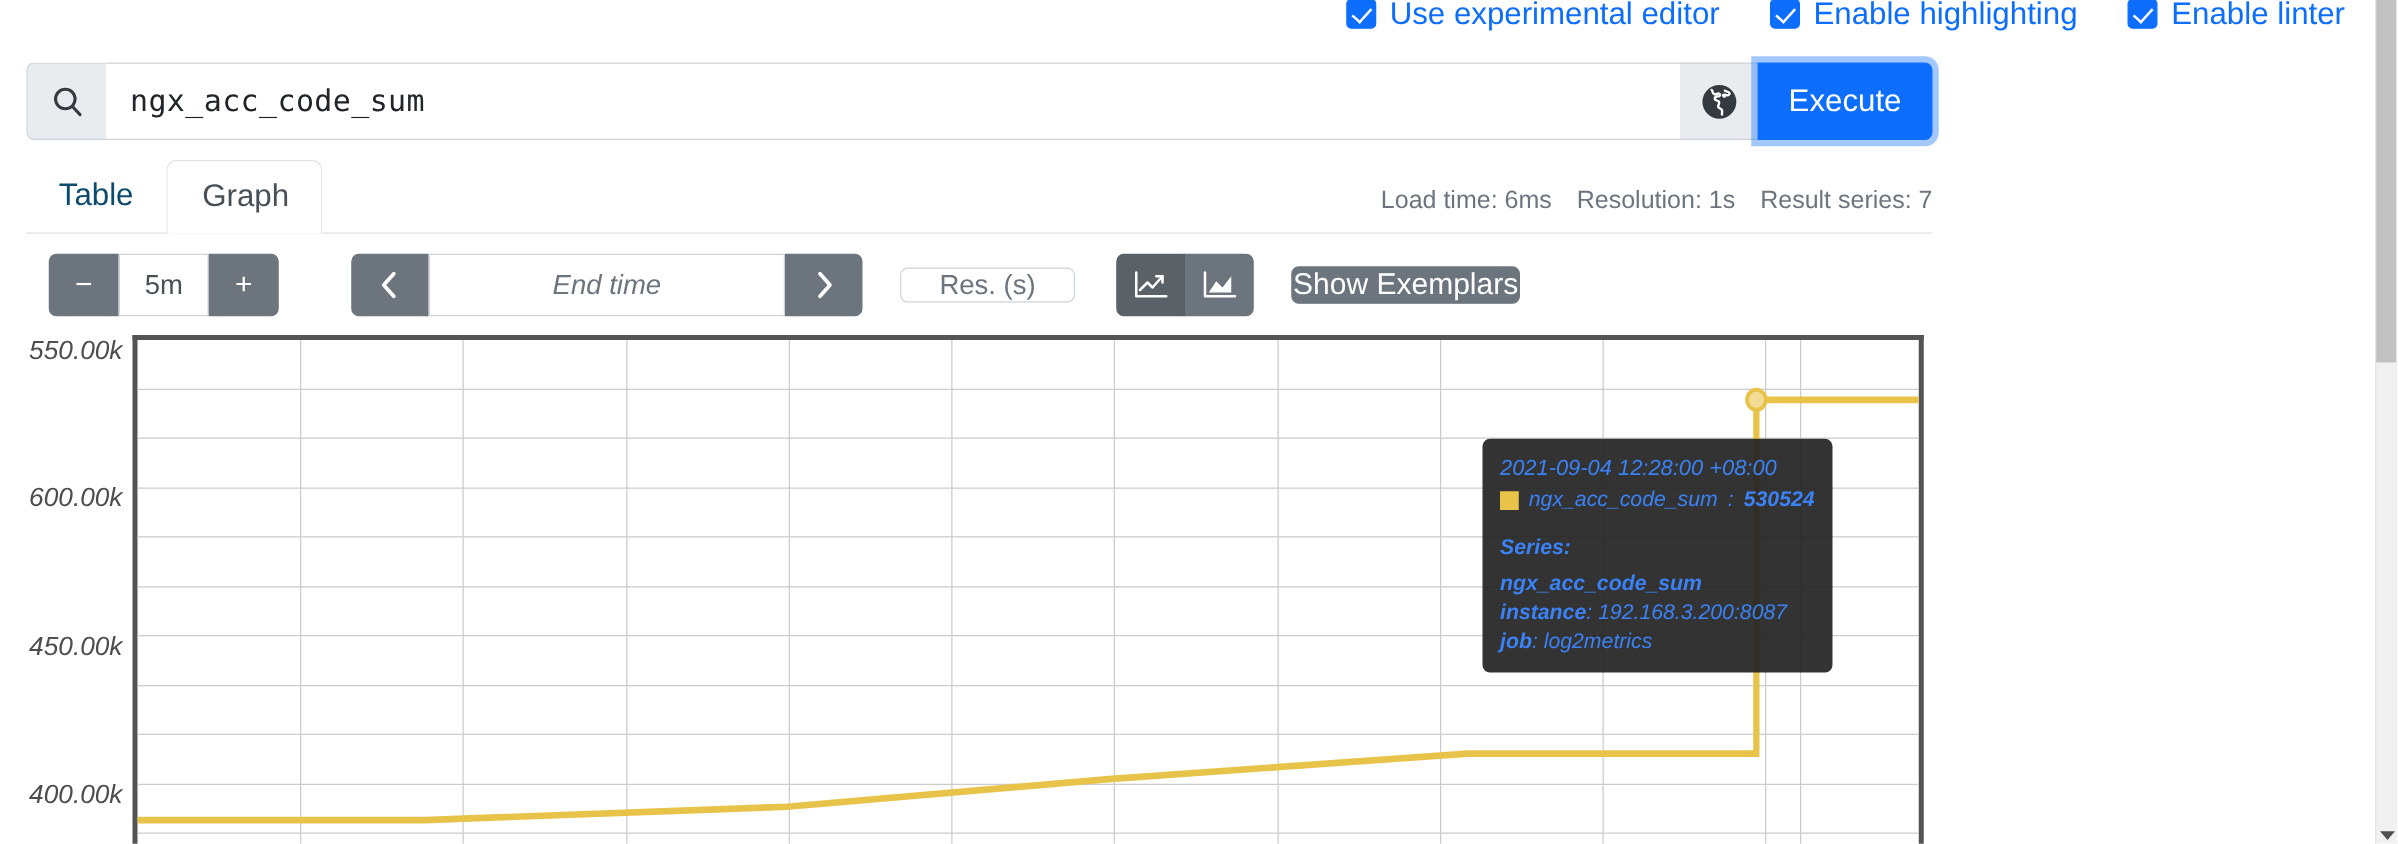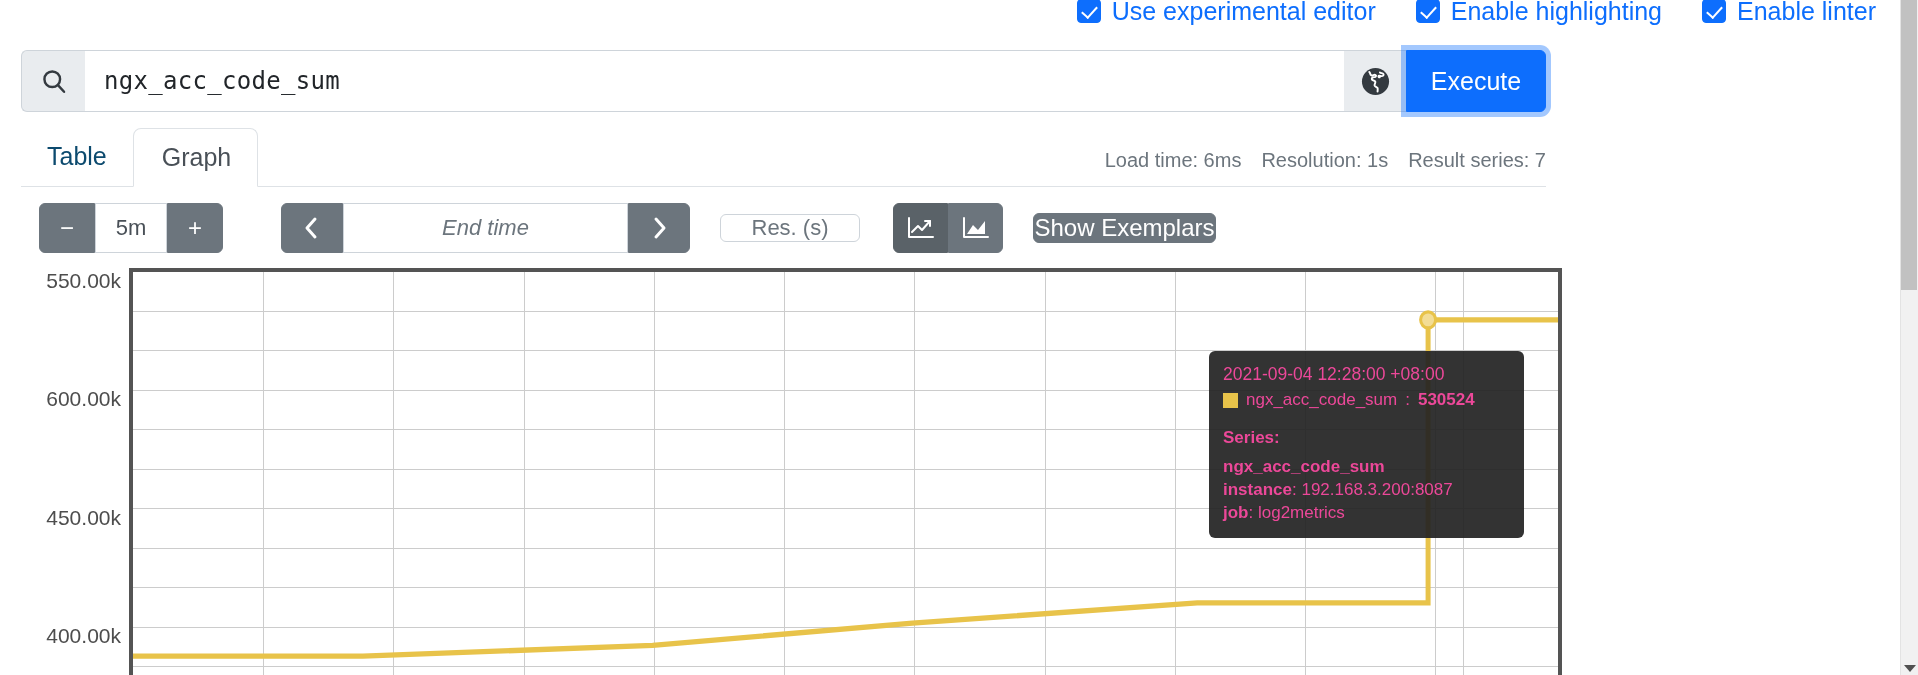--- a/index.html
+++ b/index.html
@@ -211,23 +211,24 @@
   .gap-b { width: 30px; }
   .gap-c { width: 33px; }
   .gap-d { width: 30px; }
 
   .ico-svg { display:block; }
 
   
   .chart-wrap {
     position: absolute;
     top: 268px;
-    left: 37px;
+    left: 14px;
     width: 1525px;
     height: 407px;
+    font-style: italic;
   }
   .y-axis {
     position: absolute;
     left: 0; top: 0;
     width: 92px; height: 100%;
   }
   .y-lbl {
     position: absolute;
     right: 8px;
     font-size: 21px;
@@ -262,25 +263,25 @@
     left: 0; top: 0;
     width: 100%; height: 100%;
     overflow: visible;
   }
 
   
   .tooltip {
     position: absolute;
     left: 1076px;
     top: 79px;
-    width: 315px;
+    width: 280px;
     background: rgba(34,34,34,0.92);
     border-radius: 6px;
     padding: 12px 14px 14px 14px;
-    color: #ec4899;
+    color: #3b82f6;
     font-size: 17px;
     line-height: 1.33;
     z-index: 40;
     pointer-events: none;
   }
   .tt-time { font-size: 17.5px; margin-bottom: 3px; white-space: nowrap; }
   .tt-val-row { display: flex; align-items: center; gap: 8px; white-space: nowrap; }
   .tt-swatch {
     width: 15px; height: 15px;
     background: #e8c34a;

